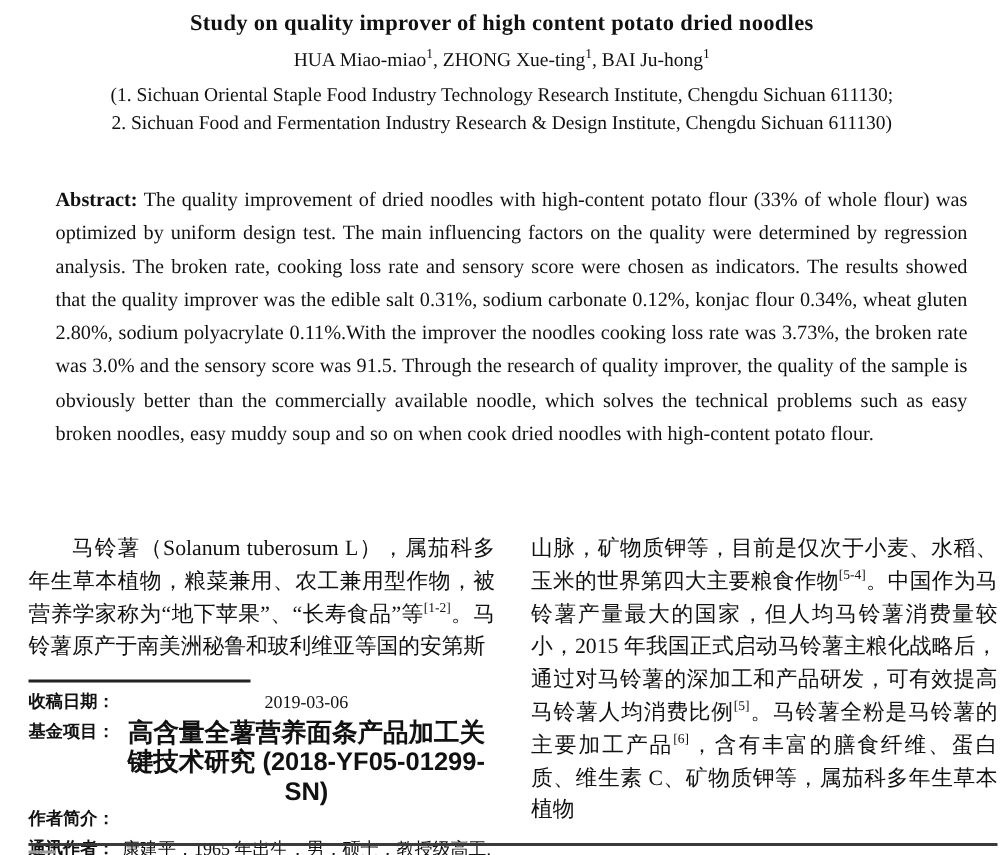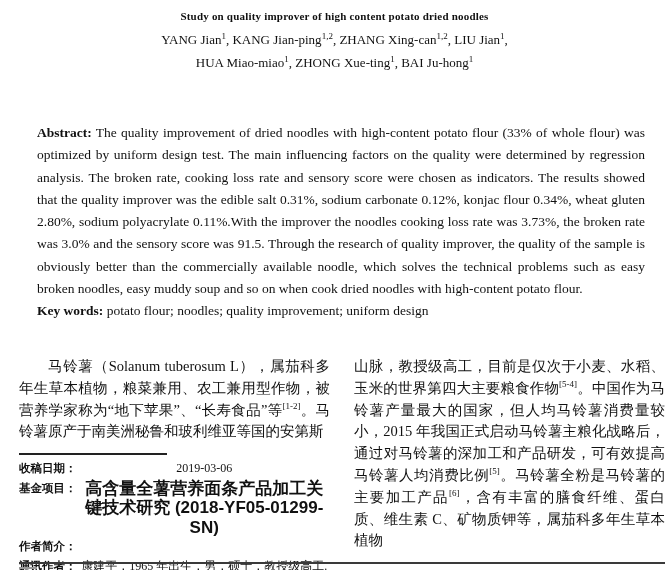--- a/index.html
+++ b/index.html
@@ -2,21 +2,21 @@
 <html><head>
 <meta charset="utf-8">
 <style>
   html,body{margin:0;padding:0;background:#ffffff;}
   .page{
     position:relative;width:669px;height:570px;background:#ffffff;color:#111111;
     font-family:"Liberation Serif","DejaVu Serif",serif;overflow:hidden;
   }
   
   .header{position:absolute;top:7px;left:0;width:669px;text-align:center;}
-  .paper-title{font-size:11px;font-weight:bold;margin:0;line-height:19px;letter-spacing:.2px;}
+  .paper-title{font-size:15px;font-weight:bold;margin:0;line-height:19px;letter-spacing:.2px;}
   .authors{font-size:13px;margin:6px 0 0 0;line-height:16.5px;}
   .authors sup{font-size:9px;line-height:0;}
   .affils{font-size:13px;margin:4px 0 0 0;line-height:19px;}
   .affils .affil-line{margin:0;}
   
   .abstract-block{
     position:absolute;top:122px;left:37px;width:608px;
     font-size:13.5px;line-height:22.3px;text-align:justify;
   }
   .abstract-block p{margin:0;}
@@ -41,27 +41,29 @@
   .bottom-rule{position:absolute;top:562px;left:19px;width:646px;height:2px;background:#3a3a3a;}
   .bottom-tick{position:absolute;top:567px;left:19px;width:18px;height:2px;background:#9a9a9a;}
 </style>
 </head>
 <body>
 
 <div class="page">
 
   <div class="header">
     <h1 class="paper-title">Study on quality improver of high content potato dried noodles</h1>
-    <p class="authors"><span>YANG Jian</span><sup>1</sup><span>, </span><span>KANG Jian-ping</span><sup>1,2</sup><span>, </span><span>ZHANG Xing-can</span><sup>1,2</sup><span>, </span><span>LIU Jian</span><sup>1</sup><span>,</span></p>
     <p class="authors"><span>HUA Miao-miao</span><sup>1</sup><span>, </span><span>ZHONG Xue-ting</span><sup>1</sup><span>, </span><span>BAI Ju-hong</span><sup>1</sup></p>
+    <div class="affils">
+      <p class="affil-line">(1. Sichuan Oriental Staple Food Industry Technology Research Institute, Chengdu Sichuan 611130;</p>
+      <p class="affil-line">2. Sichuan Food and Fermentation Industry Research &amp; Design Institute, Chengdu Sichuan 611130)</p>
+    </div>
   </div>
 
   <div class="abstract-block">
     <p><span class="bold-lbl">Abstract:</span><span> The quality improvement of dried noodles with high-content potato flour (33% of whole flour) was optimized by uniform design test. The main influencing factors on the quality were determined by regression analysis. The broken rate, cooking loss rate and sensory score were chosen as indicators. The results showed that the quality improver was the edible salt 0.31%, sodium carbonate 0.12%, konjac flour 0.34%, wheat gluten 2.80%, sodium polyacrylate 0.11%.With the improver the noodles cooking loss rate was 3.73%, the broken rate was 3.0% and the sensory score was 91.5. Through the research of quality improver, the quality of the sample is obviously better than the commercially available noodle, which solves the technical problems such as easy broken noodles, easy muddy soup and so on when cook dried noodles with high-content potato flour.</span></p>
-    <p><span class="bold-lbl">Key words:</span><span> potato flour; noodles; quality improvement; uniform design</span></p>
   </div>
 
   <div class="columns">
 
     <div class="col">
       <p class="para indent"><span>马铃薯（Solanum tuberosum L），属茄科多年生草本植物，粮菜兼用、农工兼用型作物，被营养学家称为“地下苹果”、“长寿食品”等</span><sup class="ref">[1-2]</sup><span>。马铃薯原产于南美洲秘鲁和玻利维亚等国的安第斯</span></p>
 
       <div class="footnotes">
         <div class="fn-rule"></div>
         <div class="fn-row">
@@ -76,21 +78,21 @@
           <span class="fn-label">作者简介：</span>
         </div>
         <div class="fn-row">
           <span class="fn-label">通讯作者：</span>
           <span class="fn-value">康建平，1965 年出生，男，硕士，教授级高工.</span>
         </div>
       </div>
     </div>
 
     <div class="col">
-      <p class="para"><span>山脉，教授级高工，目前是仅次于小麦、水稻、玉米的世界第四大主要粮食作物</span><sup class="ref">[5-4]</sup><span>。中国作为马铃薯产量最大的国家，但人均马铃薯消费量较小，2015 年我国正式启动马铃薯主粮化战略后，通过对马铃薯的深加工和产品研发，可有效提高马铃薯人均消费比例</span><sup class="ref">[5]</sup><span>。马铃薯全粉是马铃薯的主要加工产品</span><sup class="ref">[6]</sup><span>，含有丰富的膳食纤维、蛋白质、维生素 C、矿物质钾等，属茄科多年生草本植物</span></p>
+      <p class="para"><span>山脉，矿物质钾等，目前是仅次于小麦、水稻、玉米的世界第四大主要粮食作物</span><sup class="ref">[5-4]</sup><span>。中国作为马铃薯产量最大的国家，但人均马铃薯消费量较小，2015 年我国正式启动马铃薯主粮化战略后，通过对马铃薯的深加工和产品研发，可有效提高马铃薯人均消费比例</span><sup class="ref">[5]</sup><span>。马铃薯全粉是马铃薯的主要加工产品</span><sup class="ref">[6]</sup><span>，含有丰富的膳食纤维、蛋白质、维生素 C、矿物质钾等，属茄科多年生草本植物</span></p>
     </div>
 
   </div>
 
   <div class="bottom-rule"></div>
   <div class="bottom-tick"></div>
 
 </div>
 
 </body></html>

